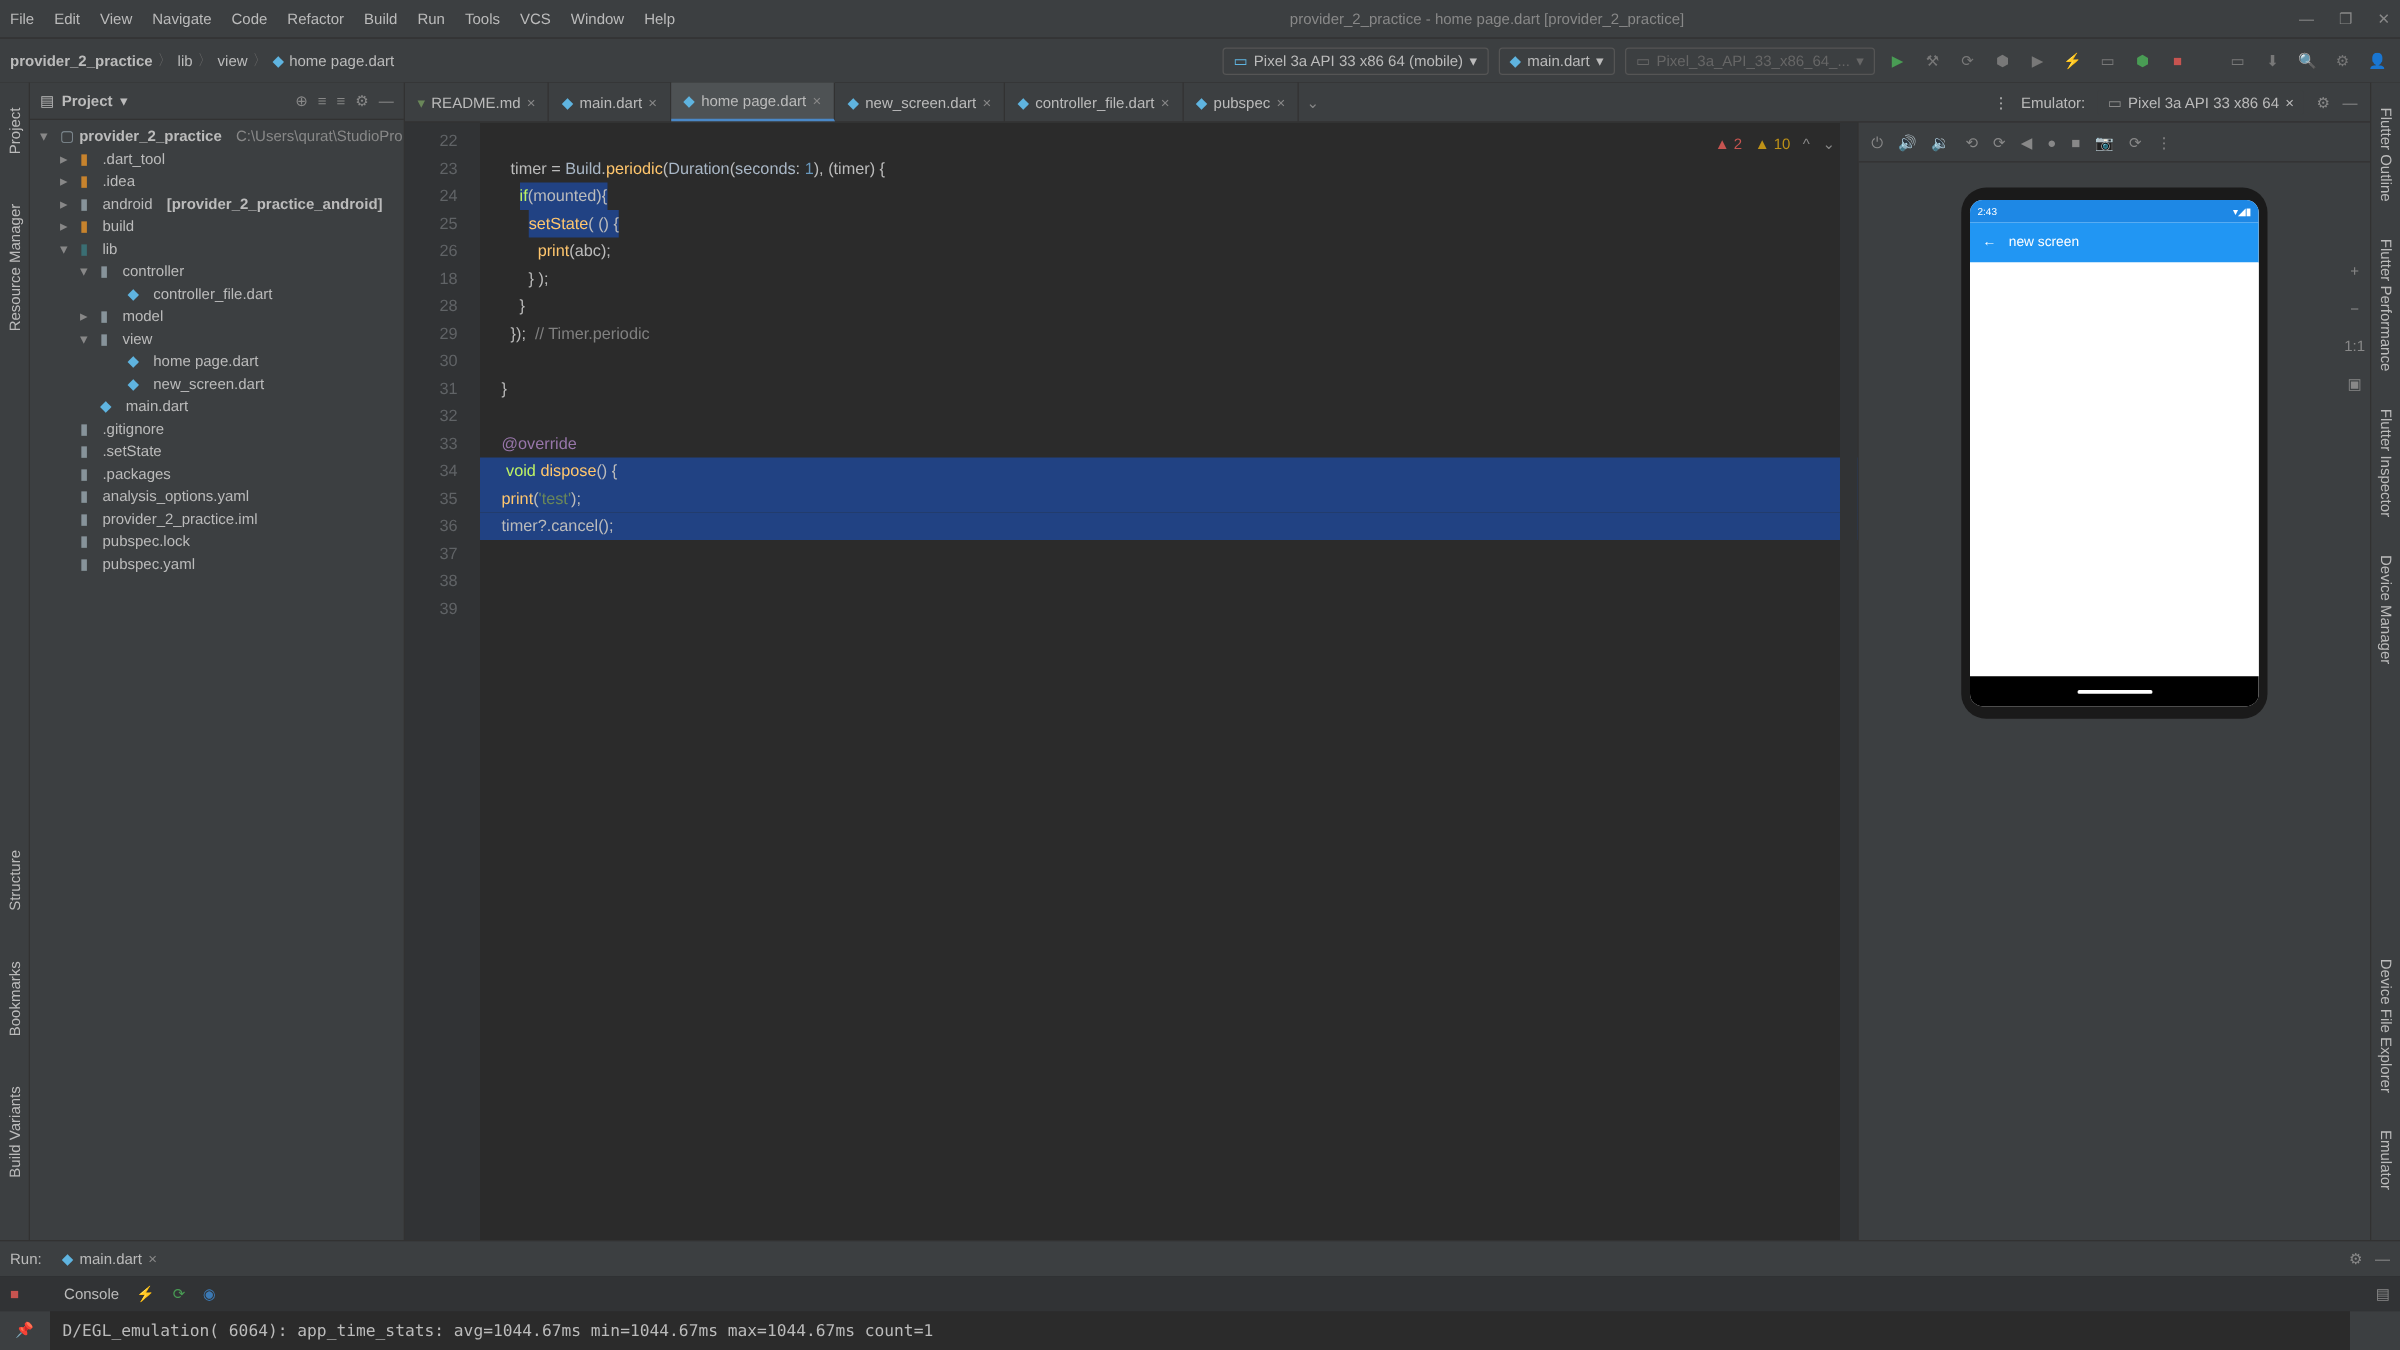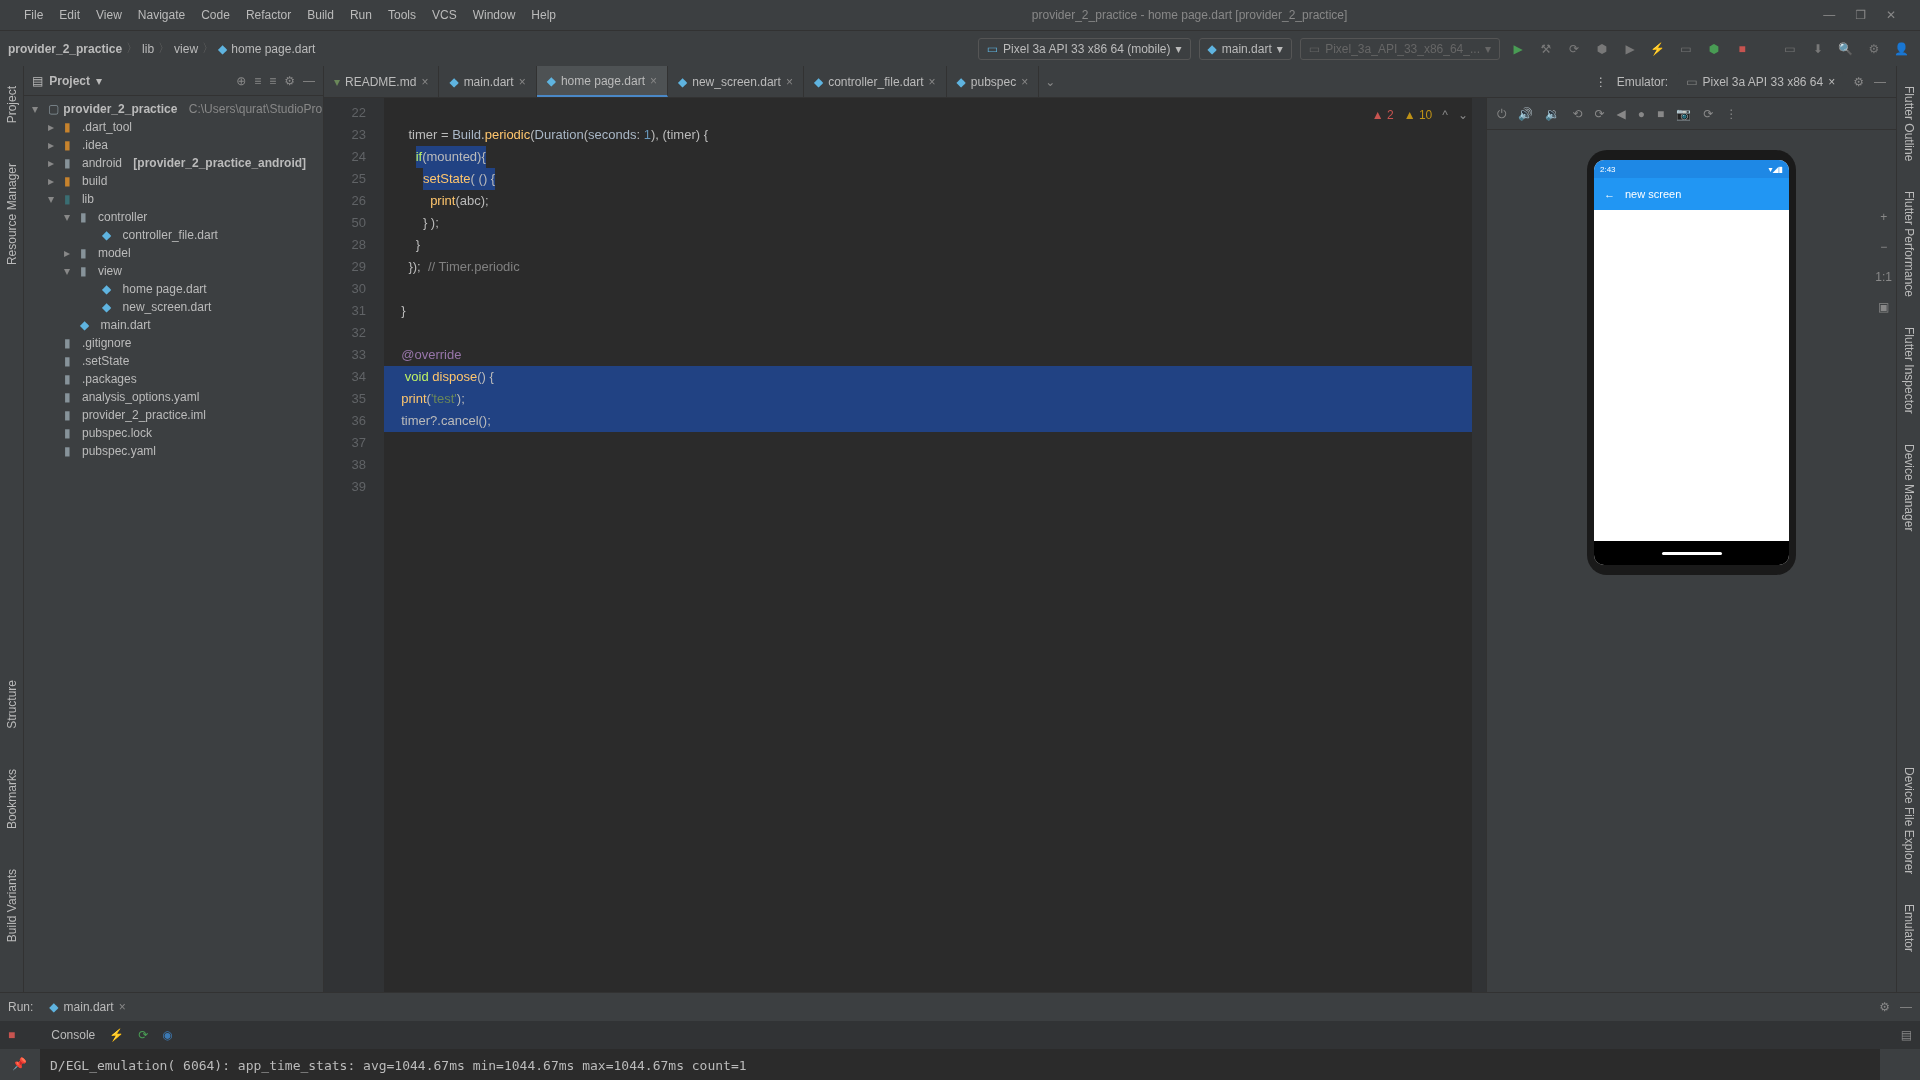--- a/index.html
+++ b/index.html
@@ -1,19 +1,19 @@
 <!DOCTYPE html>
 <html><head>
 <meta charset="utf-8">
 <style>
 * { margin: 0; padding: 0; box-sizing: border-box; font-family: "Segoe UI", sans-serif; }
 body { background: #2b2b2b; color: #bbbbbb; font-size: 12px; overflow: hidden; width: 1920px; height: 1080px; }
 
 
-.title-bar { height: 30px; background: #3c3f41; display: flex; align-items: center; padding: 0 24px; gap: 16px; }
+.title-bar { height: 30px; background: #3c3f41; display: flex; align-items: center; padding: 0 8px; gap: 16px; }
 .title-bar .menu-item { color: #bbbbbb; cursor: pointer; }
 .title-bar .title-text { flex: 1; text-align: center; color: #888; }
 .title-bar .win-controls { display: flex; gap: 20px; color: #888; }
 
 
 .toolbar { height: 36px; background: #3c3f41; border-top: 1px solid #323232; display: flex; align-items: center; padding: 0 8px; gap: 6px; }
 .breadcrumb { display: flex; align-items: center; gap: 4px; flex: 1; }
 .breadcrumb span { color: #bbb; }
 .breadcrumb .sep { color: #666; }
 .breadcrumb .dart-icon { color: #5fb4e0; }
@@ -76,21 +76,21 @@
 
 .analysis-bar { position: absolute; right: 0; top: 0; width: 14px; height: 100%; background: #313335; }
 .warning-badge { position: absolute; top: 6px; right: 18px; display: flex; gap: 10px; font-size: 12px; }
 .warn-red { color: #c75450; }
 .warn-yellow { color: #be9117; }
 
 
 .emulator-controls-top { height: 32px; background: #3c3f41; border-bottom: 1px solid #323232; display: flex; align-items: center; padding: 0 10px; gap: 12px; color: #888; }
 .emulator-panel { width: 410px; background: #3c3f41; border-left: 1px solid #323232; display: flex; flex-direction: column; }
 .emulator-body { flex: 1; display: flex; align-items: flex-start; justify-content: center; padding: 20px; position: relative; }
-.phone-frame { width: 209px; height: 425px; background: #1a1a1a; border-radius: 20px; padding: 10px 7px; position: relative; }
+.phone-frame { width: 245px; height: 425px; background: #1a1a1a; border-radius: 20px; padding: 10px 7px; position: relative; }
 .phone-screen { width: 100%; height: 100%; background: #fff; border-radius: 10px; overflow: hidden; display: flex; flex-direction: column; }
 .phone-status { height: 18px; background: #1e88e5; display: flex; align-items: center; justify-content: space-between; padding: 0 6px; font-size: 8px; color: #fff; }
 .phone-appbar { height: 32px; background: #2196f3; display: flex; align-items: center; gap: 10px; padding: 0 10px; color: #fff; font-size: 11px; }
 .phone-content { flex: 1; background: #fff; }
 .phone-navbar { height: 24px; background: #000; display: flex; align-items: center; justify-content: center; }
 .phone-navbar .pill { width: 60px; height: 3px; background: #fff; border-radius: 2px; }
 .emulator-side-controls { position: absolute; right: 4px; top: 80px; display: flex; flex-direction: column; gap: 16px; align-items: center; color: #888; }
 
 
 .run-console { height: 310px; background: #2b2b2b; border-top: 1px solid #323232; display: flex; flex-direction: column; }
@@ -272,21 +272,21 @@
     </div>
 
     <div style="display:flex; flex:1; overflow:hidden;">
       <div class="editor-content">
         <div class="gutter" id="gutter">
             <div>22</div>
             <div>23</div>
             <div>24</div>
             <div>25</div>
             <div>26</div>
-            <div>50</div>
+            <div>18</div>
             <div>28</div>
             <div>29</div>
             <div>30</div>
             <div>31</div>
             <div>32</div>
             <div>33</div>
             <div>34</div>
             <div>35</div>
             <div>36</div>
             <div>37</div>

